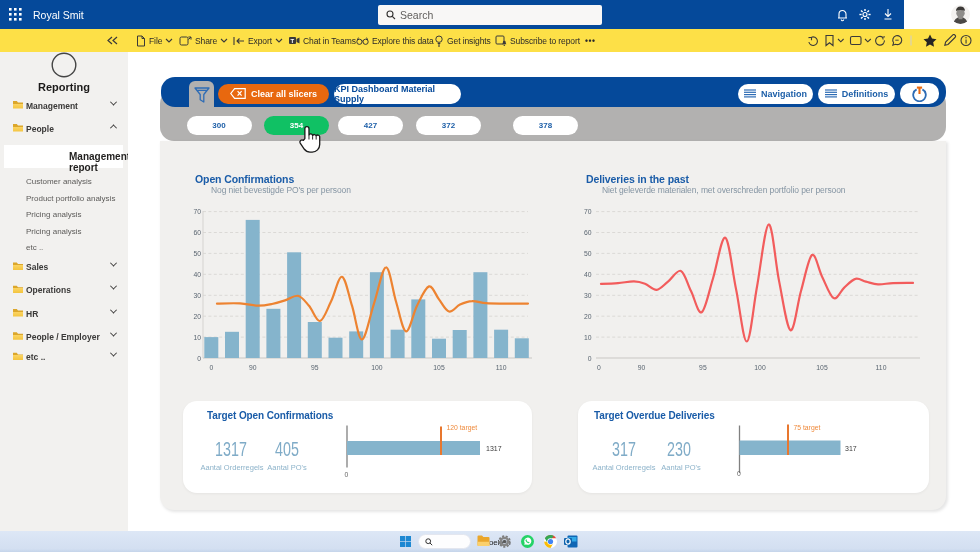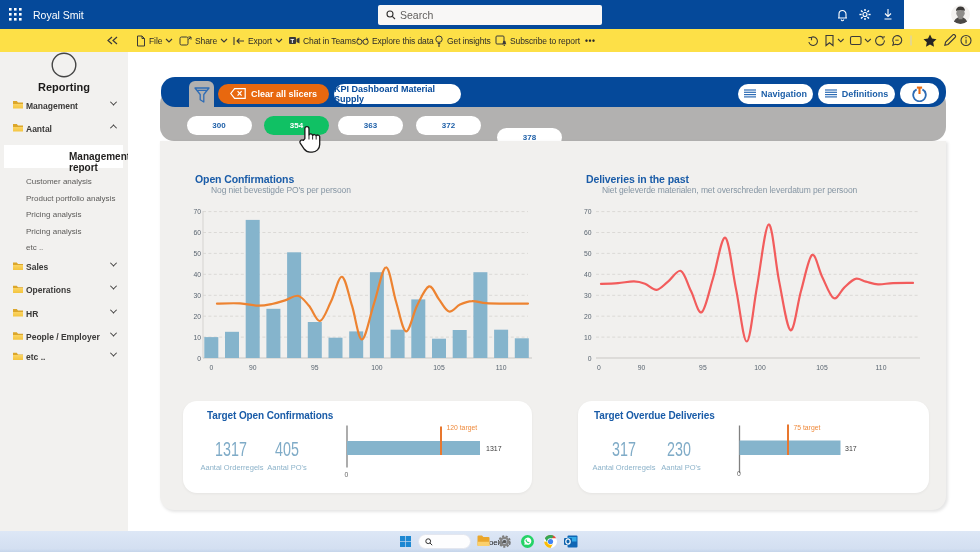--- a/index.html
+++ b/index.html
@@ -221,21 +221,21 @@
       <circle cx="13" cy="13" r="11.8" fill="none" stroke="#444" stroke-width="1.4"></circle>
     </svg>
     <div class="abs" style="left:0;top:29px;width:128px;text-align:center;font-size:11px;font-weight:bold;color:#1b1a19;">Reporting</div>
     <div class="sideitem" style="top:48.5px">
         <span class="fold"></span>
         <span class="lab">Management</span>
         <span class="chev cdown"></span>
       </div>
     <div class="sideitem" style="top:71.5px">
         <span class="fold"></span>
-        <span class="lab">Aantal</span>
+        <span class="lab">People</span>
         <span class="chev cup"></span>
       </div>
     <div class="abs" style="left:4px;top:93px;width:119px;height:23px;background:#fff;"></div>
     <div class="abs" style="left:26px;top:99px;font-size:10px;font-weight:bold;color:#201f1e;padding-left:43px;">Management report</div>
     <div class="subitem" style="top:125px">Customer analysis</div>
     <div class="subitem" style="top:141.5px">Product portfolio analysis</div>
     <div class="subitem" style="top:158px">Pricing analysis</div>
     <div class="subitem" style="top:174.5px">Pricing analysis</div>
     <div class="subitem" style="top:191px">etc ..</div>
     <div class="sideitem" style="top:210px">
@@ -308,28 +308,28 @@
     <svg width="15" height="16" viewBox="0 0 15 16">
       <path d="M4.6,3.4 a6.3,6.3 0 1 0 5.8,0" fill="none" stroke="#2e6cb5" stroke-width="1.8"></path>
       <g stroke="#e8680f" stroke-width="2.1">
           <line x1="7.5" y1="1.6" x2="7.5" y2="8"></line>
           <line x1="4.9" y1="1.6" x2="10.1" y2="1.6"></line>
         </g>
     </svg>
   </div>
   <div class="spill" style="left:186.5px;width:65px;">300</div>
   <div class="spill" style="left:264px;width:65px;background:#10c164;color:#fff;">354</div>
-  <div class="spill" style="left:338px;width:65px;">363</div>
+  <div class="spill" style="left:338px;width:65px;">427</div>
   <div class="spill" style="left:416px;width:65px;">372</div>
-  <div class="spill" style="left:497px;width:65px;margin-top:12px;">378</div>
+  <div class="spill" style="left:513px;width:65px;">378</div>
   <div id="panel"></div>
   <div class="ctitle" style="left:195px;top:172.5px;">Open Confirmations</div>
   <div class="csub" style="left:195px;top:184.5px;">Nog niet bevestigde PO's per persoon</div>
   <div class="ctitle" style="left:586px;top:172.5px;">Deliveries in the past</div>
-  <div class="csub" style="left:586px;top:184.5px;">Niet geleverde materialen, met overschreden leverdatum per persoon</div>
+  <div class="csub" style="left:586px;top:184.5px;">Niet geleverde materialen, met overschreden portfolio per persoon</div>
   <svg class="abs" style="left:160px;top:205px" width="380" height="170" viewBox="160 205 380 170">
     <g stroke="#dbd9d6" stroke-width="1" stroke-dasharray="3,2.4">
       <line x1="203" y1="211.6" x2="528" y2="211.6"></line>
         <line x1="203" y1="232.5" x2="528" y2="232.5"></line>
       <line x1="203" y1="253.4" x2="528" y2="253.4"></line>
         <line x1="203" y1="274.3" x2="528" y2="274.3"></line>
       <line x1="203" y1="295.3" x2="528" y2="295.3"></line>
         <line x1="203" y1="316.2" x2="528" y2="316.2"></line>
       <line x1="203" y1="337.1" x2="528" y2="337.1"></line>
     </g>

